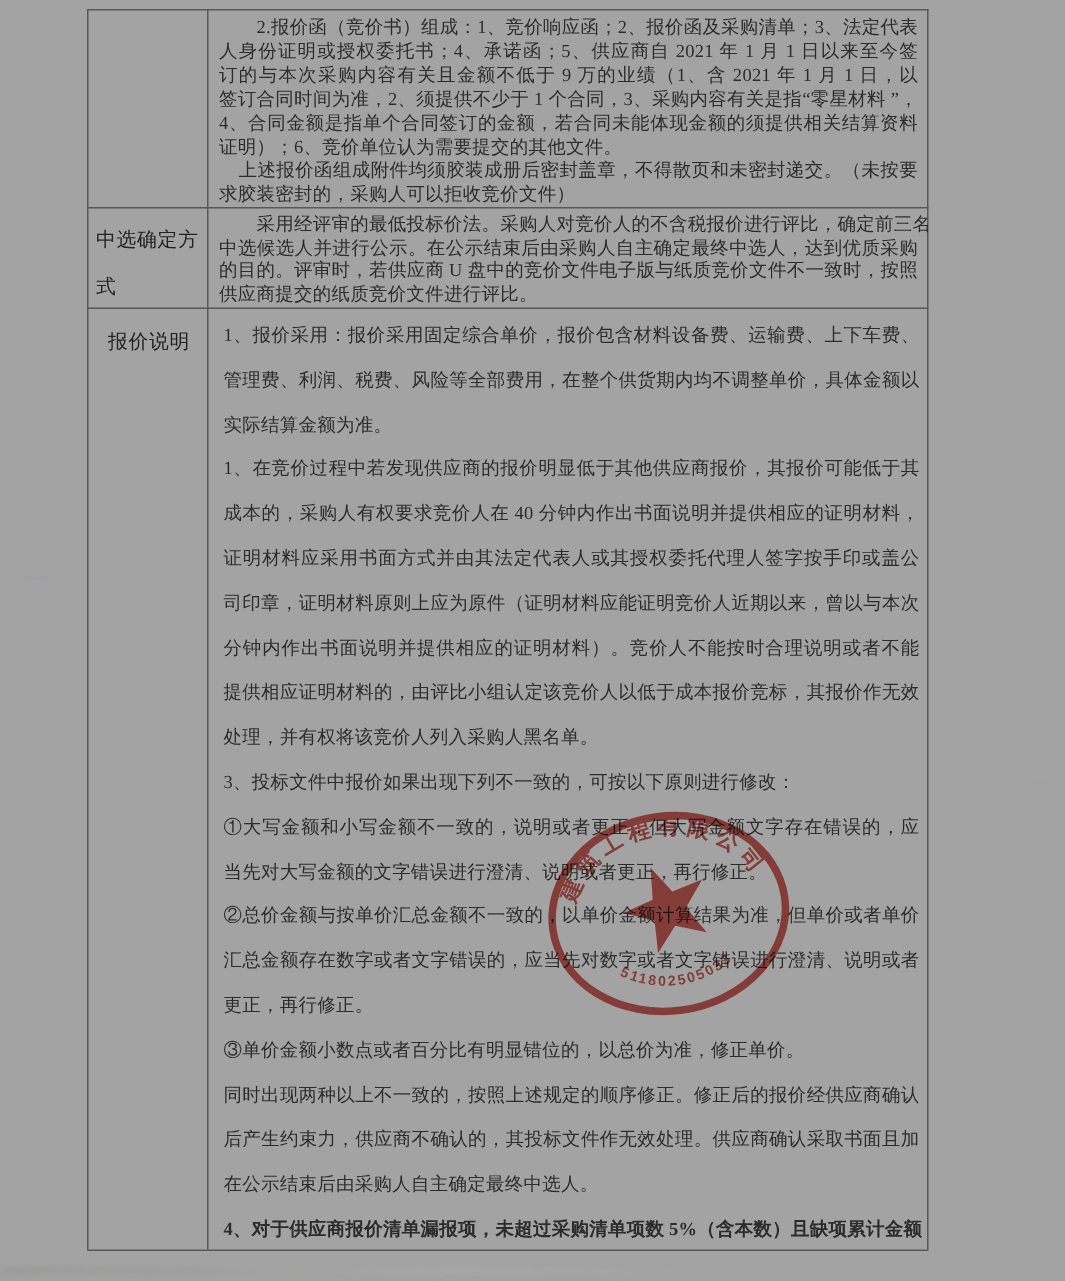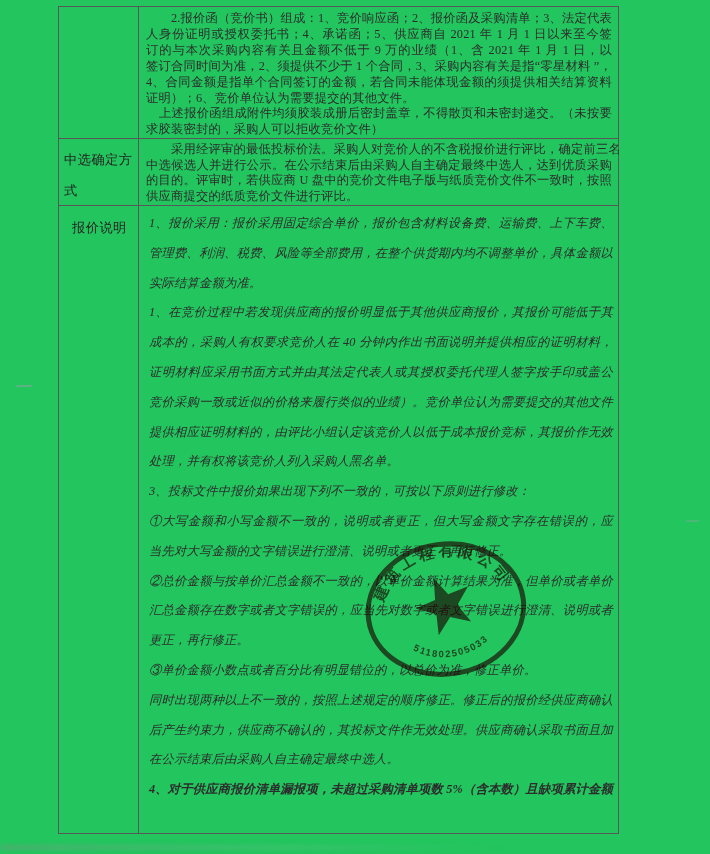--- a/index.html
+++ b/index.html
@@ -1,31 +1,31 @@
 <!DOCTYPE html>
 <html><head>
 <meta charset="utf-8">
 <style>
   html,body { margin:0; padding:0; background:#e8e8e6; }
   .page {
     position:relative; width:710px; height:854px; margin:0 auto;
-    background:#22c55e;
+    background:#a3a3a3;
     font-family:"Liberation Serif","DejaVu Serif",serif;
     color:#2c2c2c; overflow:hidden;
   }
   
   .vline { position:absolute; width:1px; background:#585858; }
   .hline { position:absolute; height:1px; background:#585858; }
   
   .cellblock { position:absolute; }
   .ln {
     font-size:12.3px; line-height:15.9px; letter-spacing:.2px;
     text-align:justify; text-align-last:justify; white-space:nowrap;
   }
-  .row3 .ln { line-height:29.8px;font-style:italic; }
+  .row3 .ln { line-height:29.8px; }
   .end { text-align-last:left; }
   .ind2 { text-indent:25px; }
   .ind1 { text-indent:13px; }
   .bold { font-weight:bold; }
   .hdr {
     position:absolute; font-size:13.2px; line-height:30.5px;
     letter-spacing:.5px; color:#222;
   }
   
   .stamp {
@@ -74,21 +74,22 @@
   </div>
 
   <div class="hdr" style="left:72px; top:213px;text-align:right;">报价说明</div>
   <div class="cellblock row3" style="left:149px; top:209px; width:464px;">
     <div class="ln">1、报价采用：报价采用固定综合单价，报价包含材料设备费、运输费、上下车费、</div>
     <div class="ln">管理费、利润、税费、风险等全部费用，在整个供货期内均不调整单价，具体金额以</div>
     <div class="ln end">实际结算金额为准。</div>
     <div class="ln">1、在竞价过程中若发现供应商的报价明显低于其他供应商报价，其报价可能低于其</div>
     <div class="ln">成本的，采购人有权要求竞价人在 40 分钟内作出书面说明并提供相应的证明材料，</div>
     <div class="ln">证明材料应采用书面方式并由其法定代表人或其授权委托代理人签字按手印或盖公</div>
-    <div class="ln">竞价采购一致或近似的价格来履行类似的业绩）。竞价单位认为需要提交的其他文件</div>
+    <div class="ln">司印章，证明材料原则上应为原件（证明材料应能证明竞价人近期以来，曾以与本次</div>
+    <div class="ln">分钟内作出书面说明并提供相应的证明材料）。竞价人不能按时合理说明或者不能</div>
     <div class="ln">提供相应证明材料的，由评比小组认定该竞价人以低于成本报价竞标，其报价作无效</div>
     <div class="ln end">处理，并有权将该竞价人列入采购人黑名单。</div>
     <div class="ln end">3、投标文件中报价如果出现下列不一致的，可按以下原则进行修改：</div>
     <div class="ln">①大写金额和小写金额不一致的，说明或者更正，但大写金额文字存在错误的，应</div>
     <div class="ln end">当先对大写金额的文字错误进行澄清、说明或者更正，再行修正。</div>
     <div class="ln">②总价金额与按单价汇总金额不一致的，以单价金额计算结果为准，但单价或者单价</div>
     <div class="ln">汇总金额存在数字或者文字错误的，应当先对数字或者文字错误进行澄清、说明或者</div>
     <div class="ln end">更正，再行修正。</div>
     <div class="ln end">③单价金额小数点或者百分比有明显错位的，以总价为准，修正单价。</div>
     <div class="ln">同时出现两种以上不一致的，按照上述规定的顺序修正。修正后的报价经供应商确认</div>

